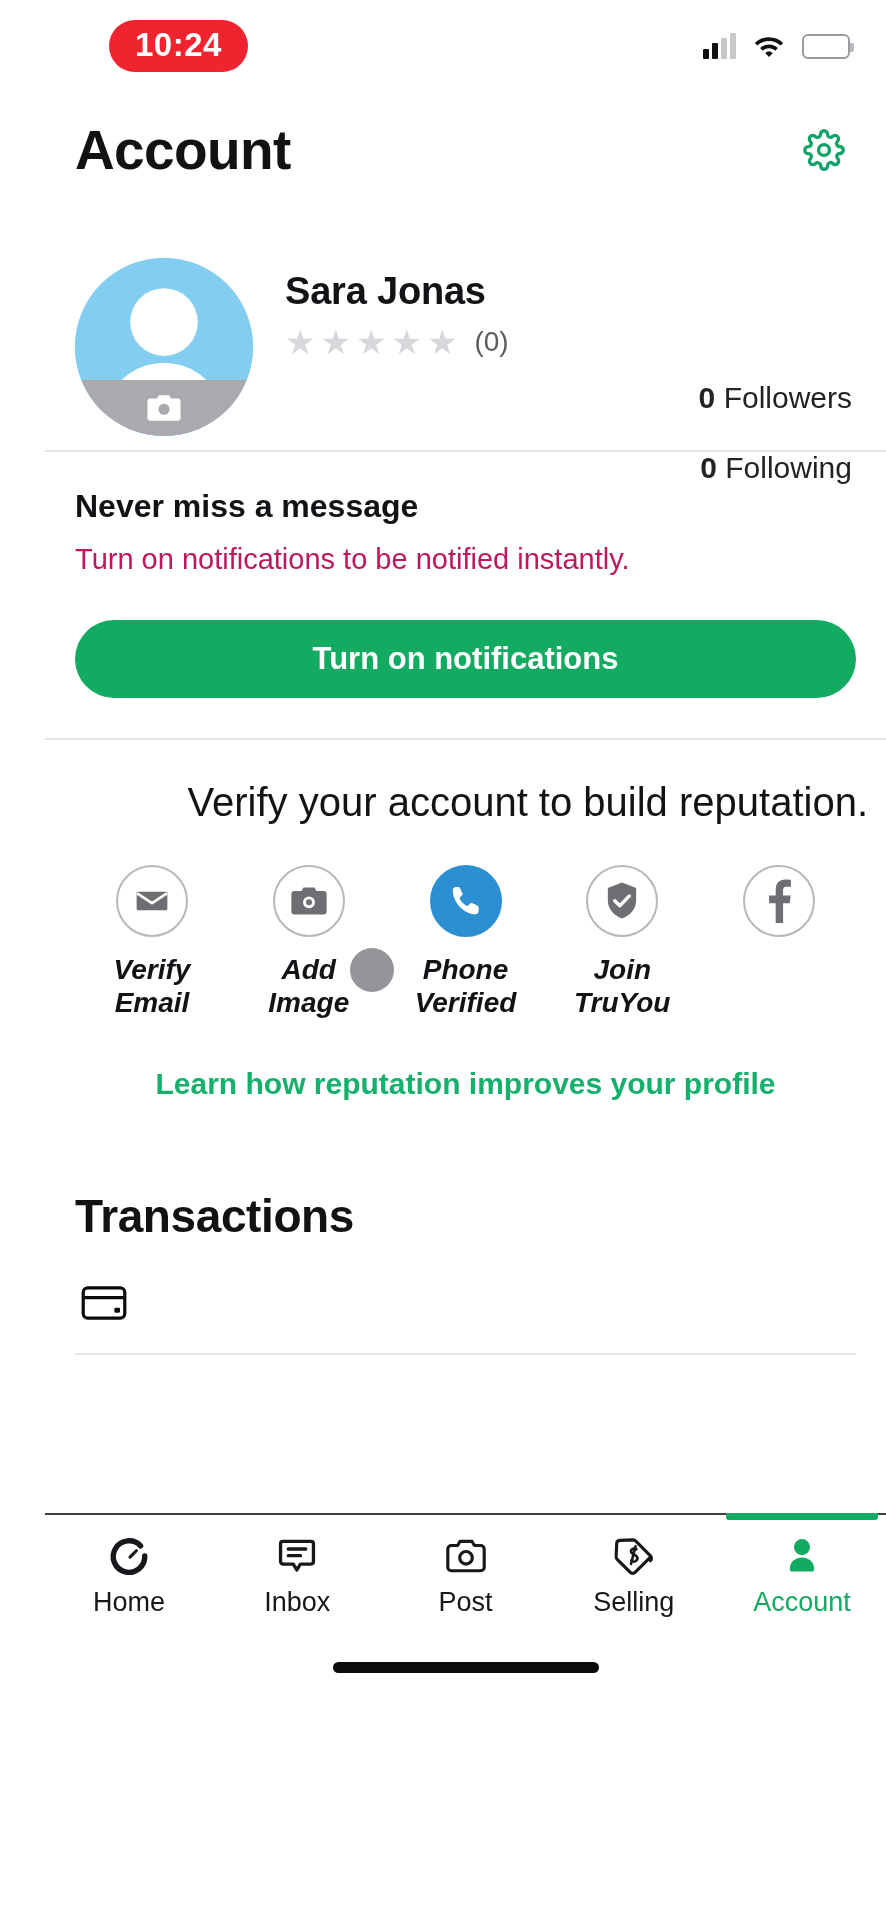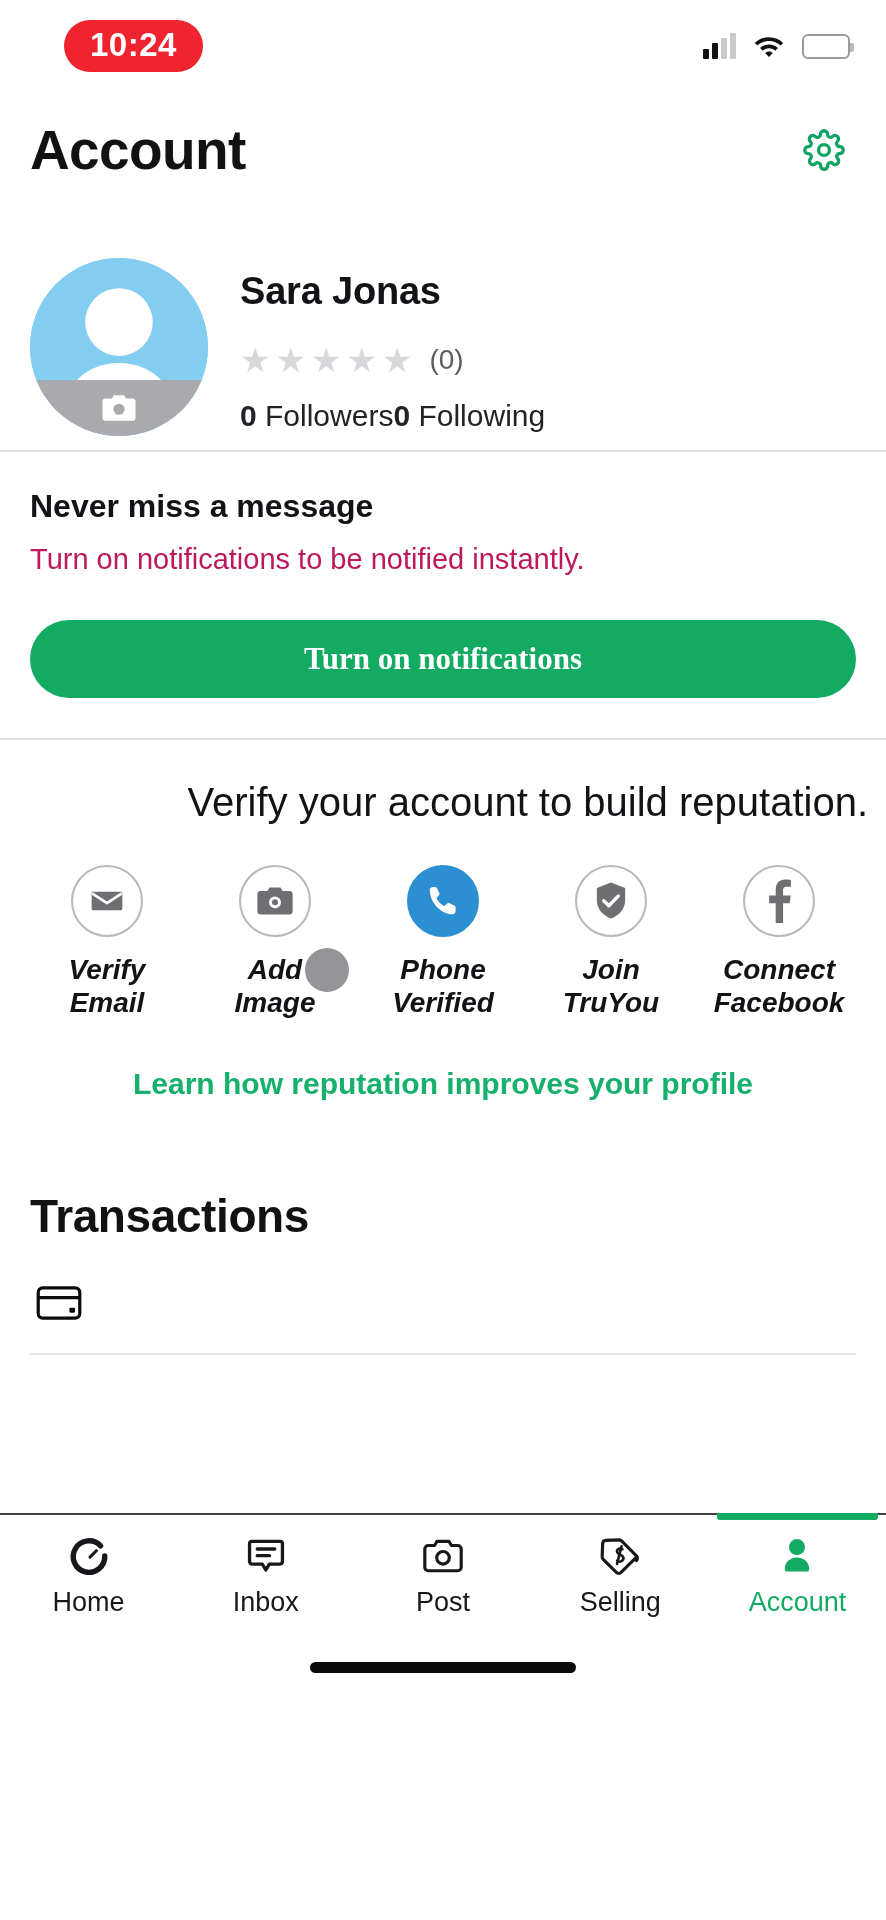--- a/index.html
+++ b/index.html
@@ -13,20 +13,21 @@
     overflow: hidden;
   }
 
   .phone {
     position: relative;
     width: 886px;
     height: 1703px;
     background: #ffffff;
     display: flex;
     flex-direction: column;
+    padding-left: 45px;
   }
 
   
   .status-bar {
     height: 92px;
     flex: 0 0 92px;
     position: relative;
     display: flex;
     align-items: center;
     justify-content: space-between;
@@ -147,21 +148,21 @@
 
   .profile-info {
     margin-left: 32px;
     padding-top: 12px;
     flex: 1 1 auto;
   }
   .profile-name {
     font-size: 38px;
     font-weight: bold;
     color: #121316;
-    margin-bottom: 30px;
+    margin-bottom: 12px;
     letter-spacing: -0.2px;
   }
   .rating-row {
     display: flex;
     align-items: center;
     gap: 4px;
     margin-bottom: 22px;
   }
   .star {
     font-size: 34px;
@@ -169,23 +170,25 @@
     line-height: 1;
     letter-spacing: 1px;
   }
   .rating-count {
     font-size: 28px;
     color: #5B5B60;
     margin-left: 12px;
   }
   .follow-row {
     display: flex;
-    align-items: flex-start;
+    align-items: flex-end;
+    gap: 36px;
     font-size: 30px;
     color: #222326;
+    flex-direction: column;
   }
   .follow-item { white-space: nowrap; }
   .follow-item b { font-weight: bold; }
 
   
   .divider-full {
     height: 2px;
     background: #E2E2E6;
     width: 100%;
   }
@@ -208,21 +211,21 @@
   .notif-btn {
     display: block;
     width: 100%;
     height: 78px;
     border: none;
     border-radius: 40px;
     background: #13AB62;
     color: #ffffff;
     font-size: 31px;
     font-weight: bold;
-    font-family: Liberation Serif, serif;
+    font-family: Liberation Sans, sans-serif;
     cursor: pointer;
   }
 
   
   .verify-block {
     padding: 40px 18px 0 18px;
     position: relative;
   }
   .verify-heading {
     text-align: right;
@@ -503,21 +506,20 @@
         </div>
         <div class="verify-label"><span>Join</span><br><span>TruYou</span></div>
       </div>
 
       <div class="verify-item">
         <div class="verify-circle">
           <svg width="26" height="44" viewBox="0 0 16 28">
             <path d="M10.6 28V15.4h4.2l.6-4.9h-4.8V7.4c0-1.4.4-2.4 2.4-2.4h2.6V.6C15.2.5 13.7.3 12 .3 8.4.3 5.9 2.5 5.9 6.6v3.9H1.7v4.9h4.2V28z" fill="#6E6E73"></path>
           </svg>
         </div>
-        <div class="verify-label"><span>Connect</span><br><span>Facebook</span></div>
       </div>
 
     </div>
 
     <div class="touch-dot"></div>
 
     <a class="learn-link" href="#">Learn how reputation improves your profile</a>
   </div>
 
   <div class="transactions">

